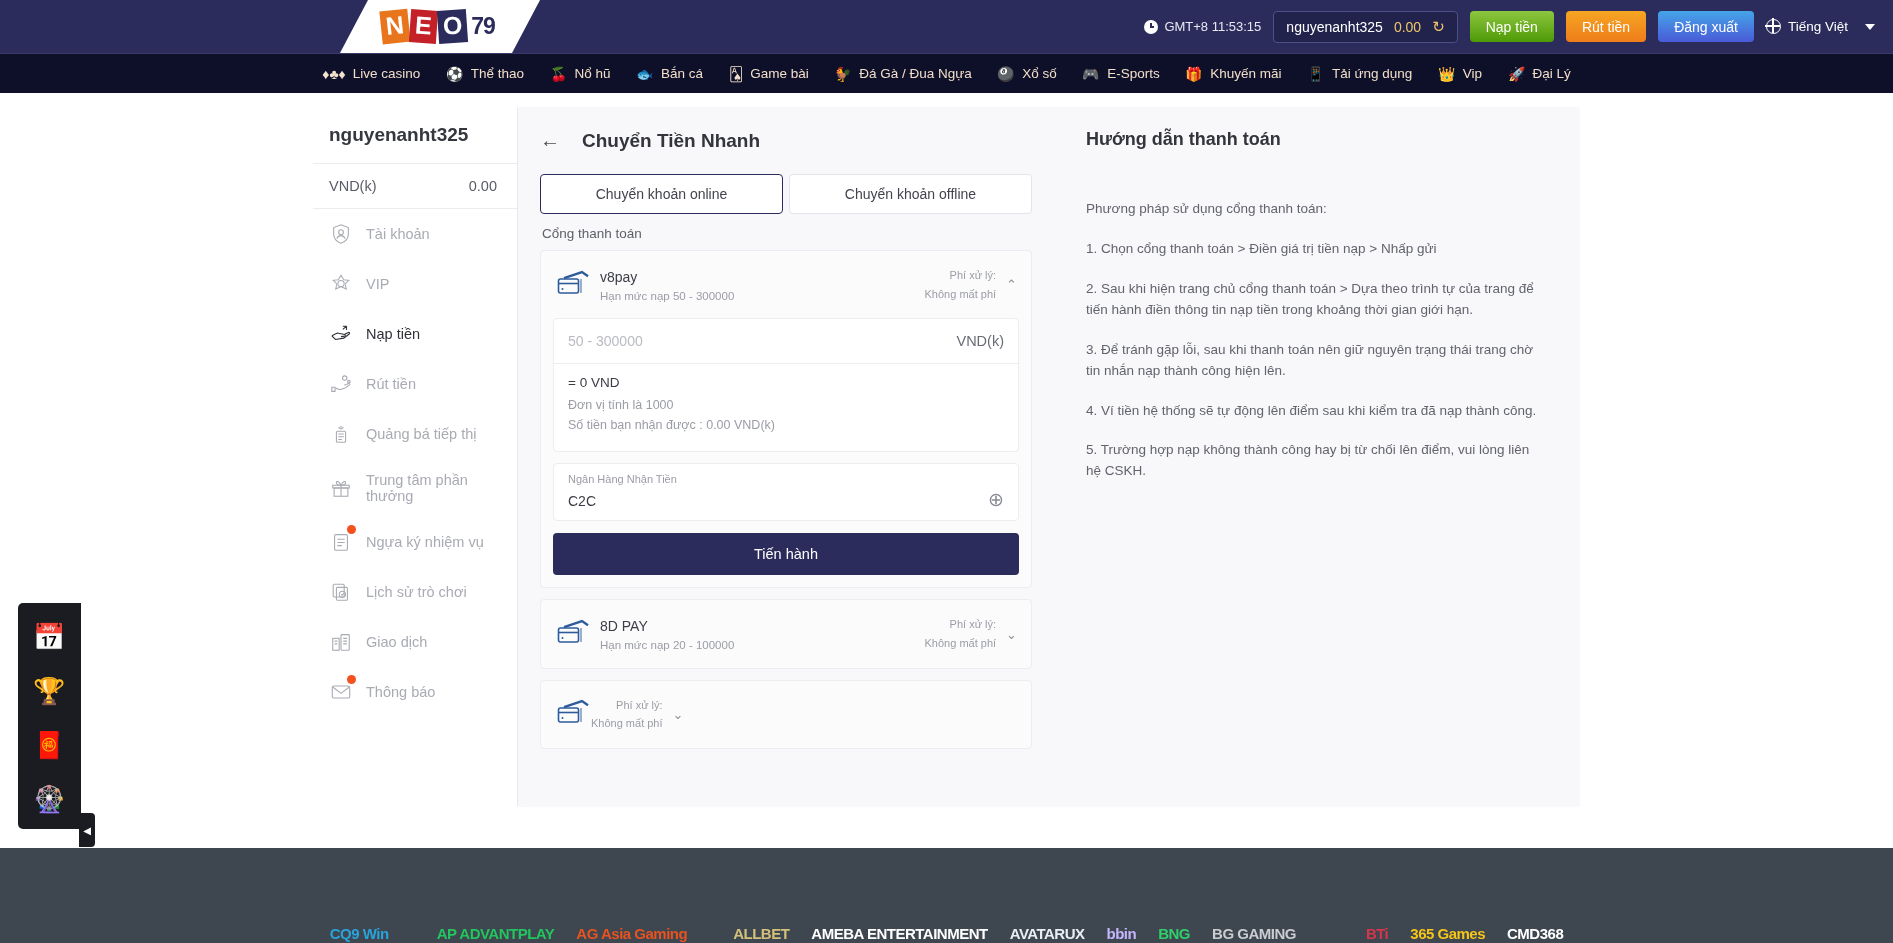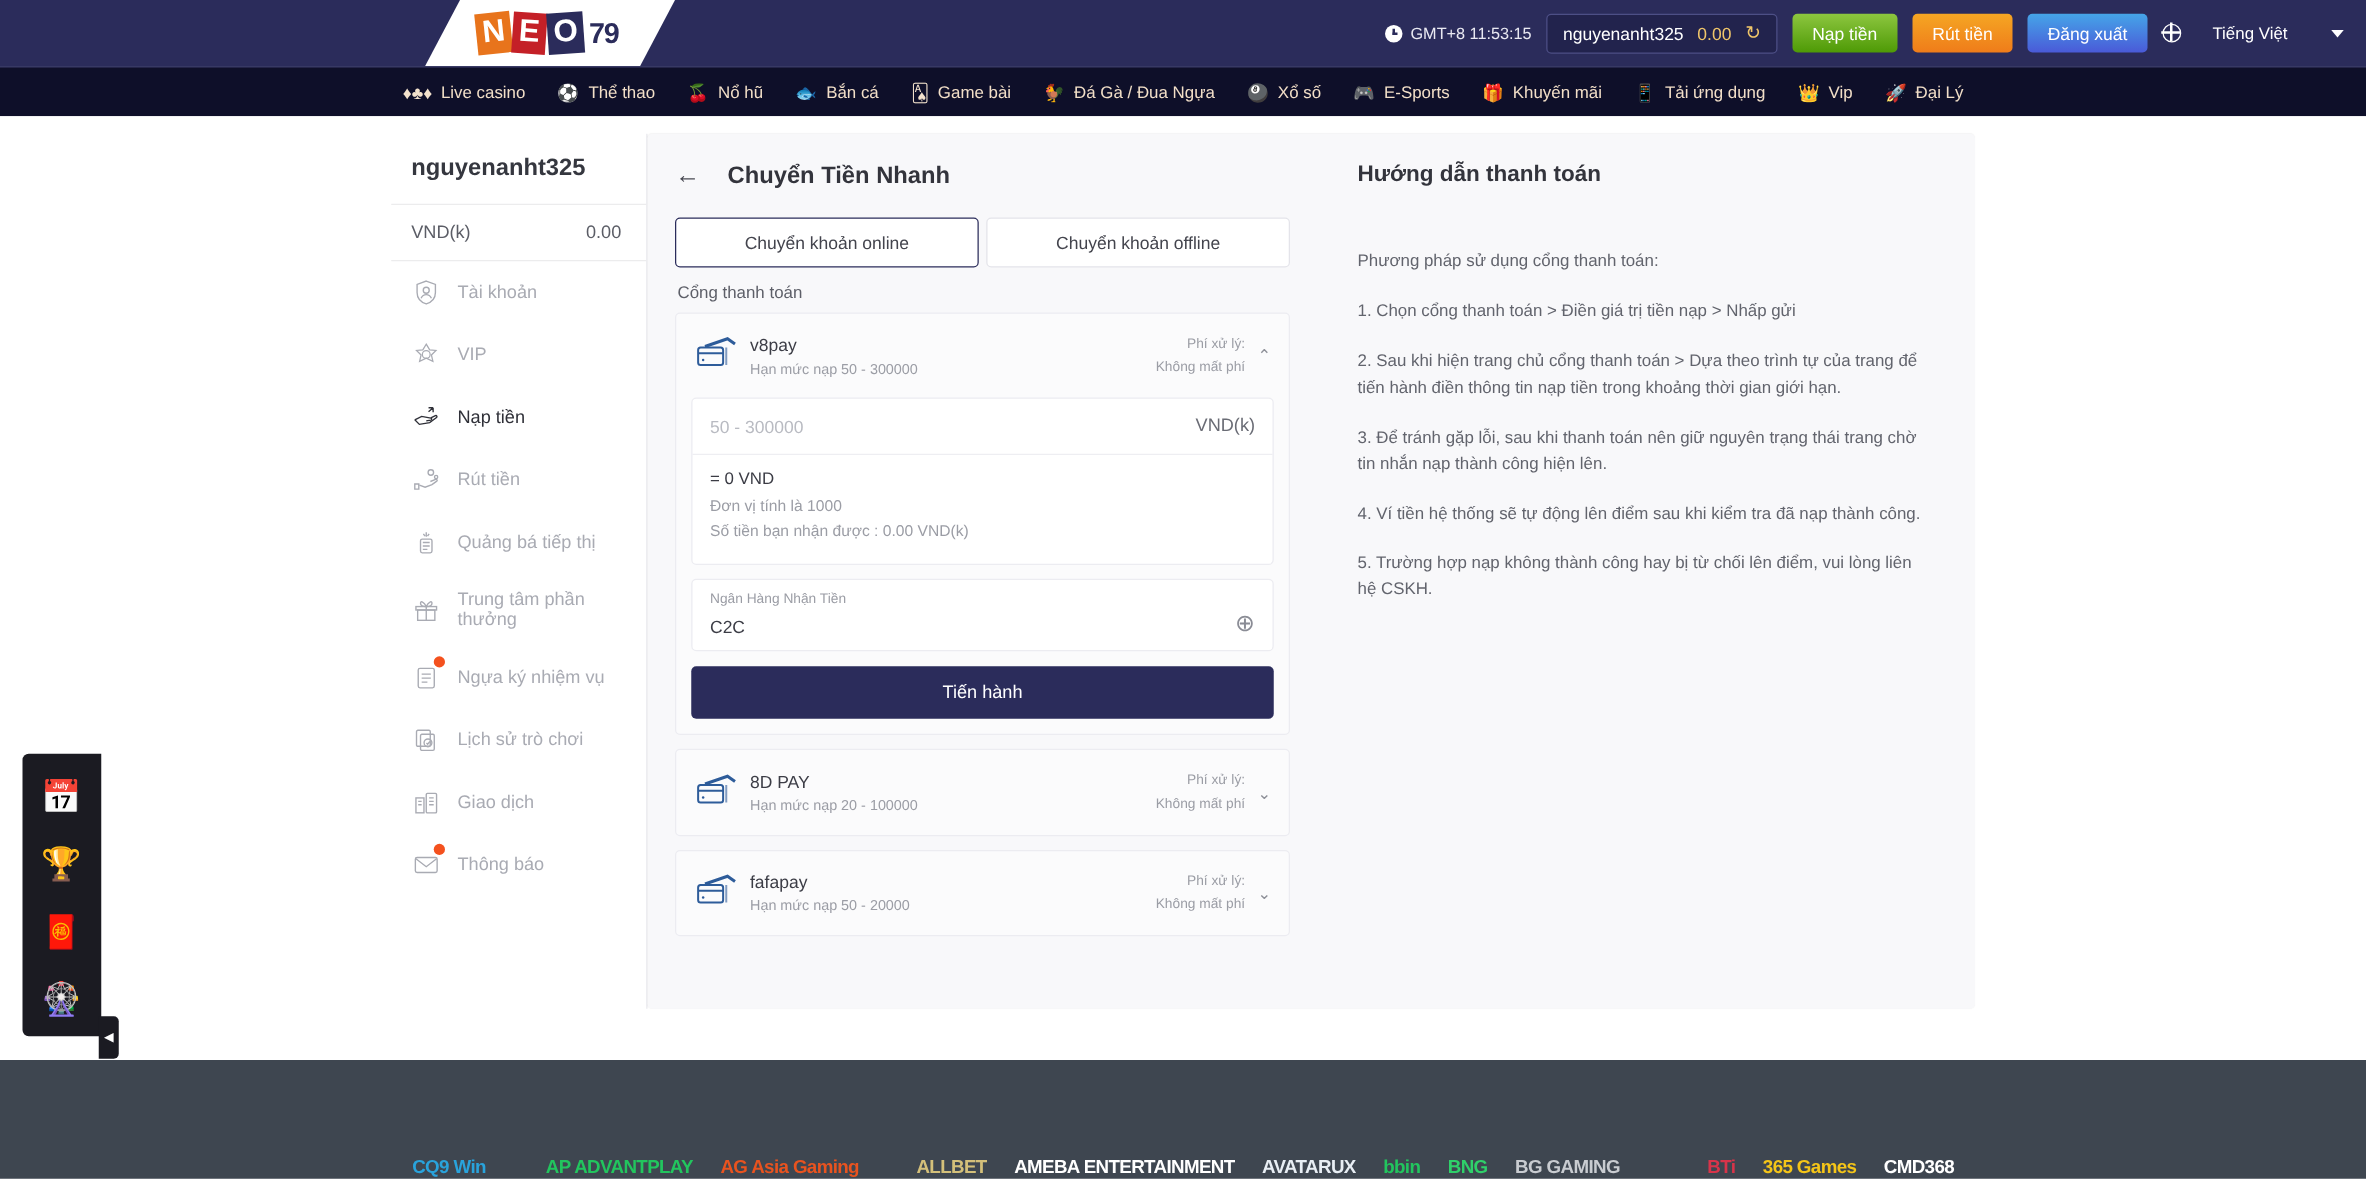--- a/index.html
+++ b/index.html
@@ -68,21 +68,21 @@
     height: 31px; padding: 0 16px; border-radius: 4px; border: none;
     color: #fff; font-size: 14px; cursor: pointer;
     display: flex; align-items: center; justify-content: center;
     font-family: "Liberation Sans", sans-serif;
   }
   .btn-deposit { background: linear-gradient(180deg,#8dc63f,#4e9a06); }
   .btn-withdraw { background: linear-gradient(180deg,#f5a623,#ef7c1a); }
   .btn-logout { background: linear-gradient(180deg,#45a5e8,#4a5ad8); }
 
   .lang {
-    display: flex; align-items: center; gap: 25px; color: #fff; font-size: 13.5px;
+    display: flex; align-items: center; gap: 7px; color: #fff; font-size: 13.5px;
     cursor: pointer;
   }
   .globe {
     width: 15px; height: 15px; border: 1.6px solid #fff; border-radius: 50%;
     position: relative;
   }
   .globe::before {
     content:""; position:absolute; left:-1.6px; top:5px; width:15px; height:1.6px;
     background:#fff;
   }
@@ -513,21 +513,20 @@
             </div>
             <div class="gw">
               <div class="gw-head">
                 <span class="gw-cardicon"><svg viewBox="0 0 34 26" fill="none" stroke="currentColor" stroke-width="1.6">
                     <rect x="1.5" y="9" width="20" height="14" rx="2"></rect>
                     <path d="M1.5 13.5h20"></path>
                     <circle cx="5.5" cy="19" r="1" fill="currentColor" stroke="none"></circle>
                     <path d="M7 8.2l18-6.2 6 4.2" stroke-width="2.4"></path>
                     <path d="M24 9v14" opacity=".6"></path>
                   </svg></span>
-                <span class="gw-info"><span class="gw-name">fafapay</span><div class="gw-limit">Hạn mức nạp 50 - 20000</div></span>
                 <span class="gw-fee"><span>Phí xử lý:</span><br><span>Không mất phí</span></span>
                 <span class="chev">⌄</span>
               </div>
             </div>
           </div>
       </div>
 
       <div class="right-pane">
         <div class="rp-title">Hướng dẫn thanh toán</div>
         <div class="rp-p">Phương pháp sử dụng cổng thanh toán:</div>
@@ -551,19 +550,19 @@
   </div>
 </div>
 
 <div class="footer" id="footer-root">
     <div class="flogo" style="color: rgb(41, 163, 220);">CQ9 Win</div>
     <div class="flogo" style="color: #22c55e; margin-left: 26px;">AP ADVANTPLAY</div>
     <div class="flogo" style="color: rgb(232, 83, 31);">AG Asia Gaming</div>
     <div class="flogo" style="color: rgb(212, 192, 122); margin-left: 24px;">ALLBET</div>
     <div class="flogo" style="color: rgb(255, 255, 255);">AMEBA ENTERTAINMENT</div>
     <div class="flogo" style="color: rgb(232, 238, 244);">AVATARUX</div>
-    <div class="flogo" style="color: #22c55e;">bbin</div>
+    <div class="flogo" style="color: #c4b5fd;">bbin</div>
     <div class="flogo" style="color: rgb(47, 208, 106);">BNG</div>
     <div class="flogo" style="color: rgb(201, 204, 209);">BG GAMING</div>
     <div class="flogo" style="color: rgb(216, 52, 74); margin-left: 48px;">BTi</div>
     <div class="flogo" style="color: rgb(245, 197, 24);">365 Games</div>
     <div class="flogo" style="color: rgb(255, 255, 255);">CMD368</div>
   </div>
 
 </body></html>

